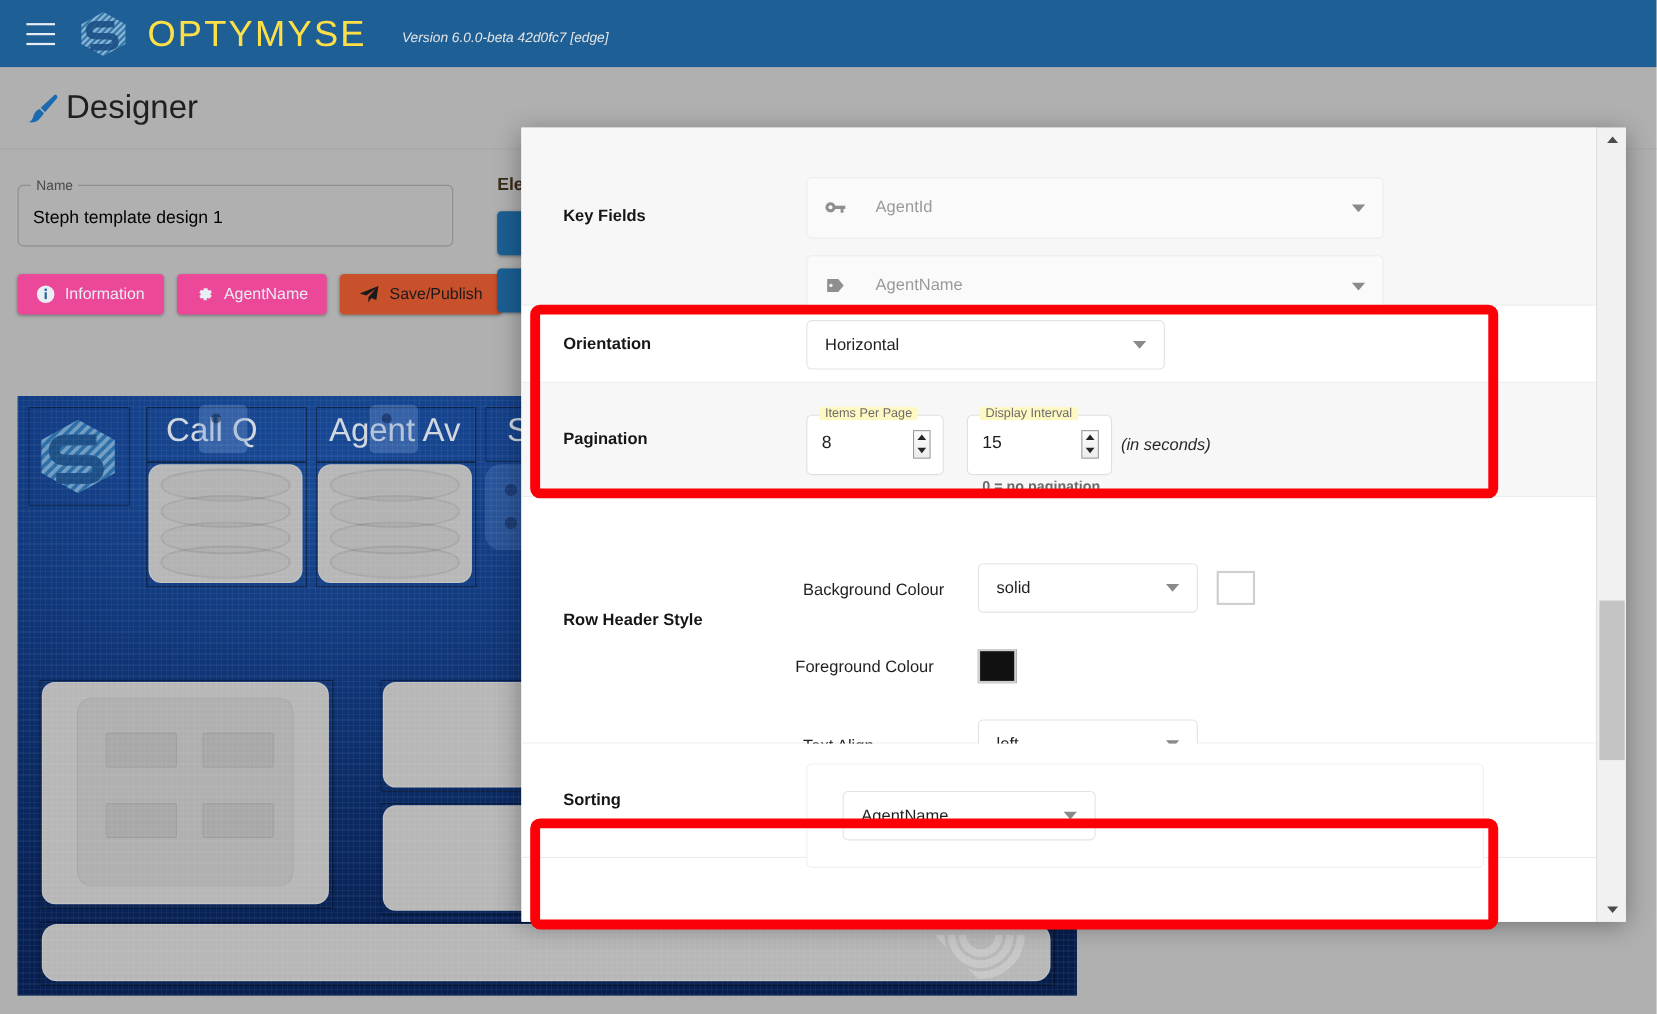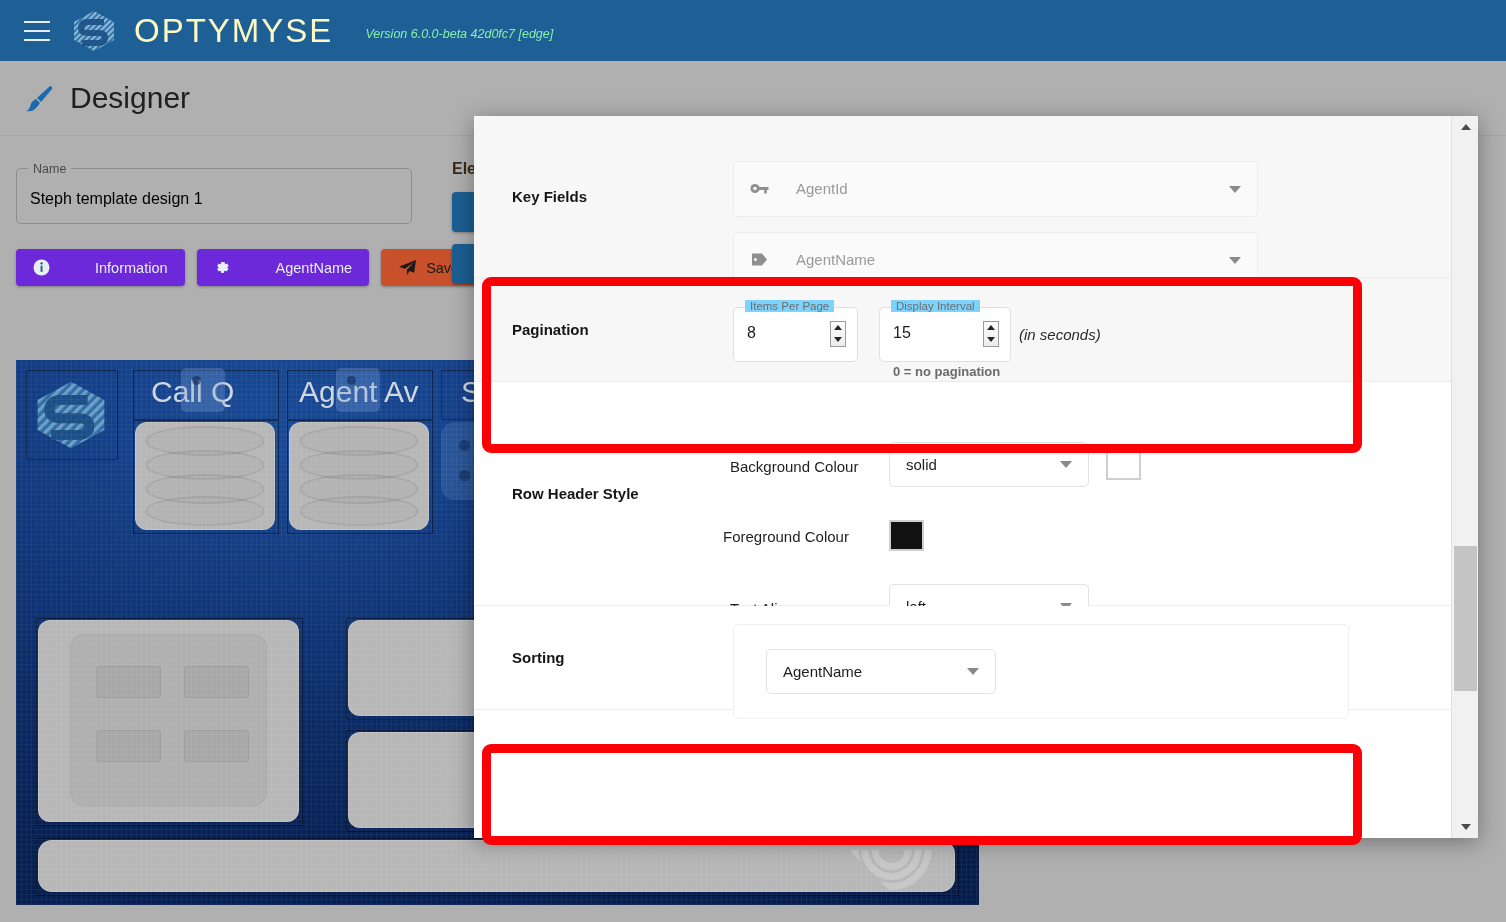--- a/index.html
+++ b/index.html
@@ -36,46 +36,46 @@
   }
   .logo-mark {
     margin-left: 20px;
     width: 48px; height: 44px;
     position: relative;
   }
   .brand-text {
     margin-left: 16px;
     font-size: 33px;
     letter-spacing: 2px;
-    color: #fef9c3;
+    color: #fde047;
     font-weight: 300;
   }
   .version-text {
     margin-left: 32px;
     font-size: 12.5px;
     font-style: italic;
-    color: #86efac;
+    color: #e5e5e5;
     padding-top: 6px;
   }
 
   
   .page-header {
     position: absolute;
     left: 0; top: 61px;
     width: 1506px; height: 74px;
     display: flex; align-items: center;
     border-bottom: 1px solid #a6a6a6;
   }
   .brush-icon {
     margin-left: 24px;
     width: 30px; height: 30px;
     position: relative;
   }
   .page-title {
-    margin-left: 16px;
+    margin-left: 6px;
     font-size: 30px;
     color: #202020;
     font-weight: 400;
   }
 
   
   .name-field {
     position: absolute;
     left: 16px; top: 168px;
     width: 396px; height: 56px;
@@ -104,21 +104,21 @@
     border-radius: 4px;
     display: flex; align-items: center;
     padding: 0 17px;
     color: #e8eef4;
     font-size: 14.5px;
     box-shadow: 0 1px 3px rgba(0,0,0,0.3);
     cursor: pointer;
     border: none;
     font-family: "Liberation Sans", sans-serif;
   }
-  .btn-blue { background: #6d28d9; gap: 36px; }
+  .btn-blue { background: #ec4899; }
   .btn-orange { background: #c8512c; color: #1a1a1a; }
   .btn .bico { margin-right: 9px; display: inline-flex; }
 
   
   .elements-col { position: absolute; left: 452px; top: 160px; }
   .elements-title {
     font-size: 16px; font-weight: bold; color: #3a2a18;
   }
   .el-btn {
     margin-top: 14px;
@@ -291,21 +291,21 @@
     position: relative;
     width: 125px; height: 55px;
     border: 1px solid #e0e0e0;
     border-radius: 5px;
     background: #fff;
     box-sizing: border-box;
   }
   .numbox .nlegend {
     position: absolute;
     left: 11px; top: -8px;
-    background: #7dd3fc;
+    background: #fef9c3;
     padding: 0 5px;
     font-size: 11.5px;
     color: #6c6c6c;
   }
   .numbox .nval {
     position: absolute;
     left: 13px; top: 16px;
     font-size: 16px;
     color: #1d1d1d;
   }
@@ -588,20 +588,29 @@
                 <circle cx="5.4" cy="7.5" r="1.5" fill="#fafafa"></circle>
               </svg>
             </span>
             <span>AgentName</span>
           </span>
           <span class="caret"></span>
         </div>
       </div>
     </div>
 
+    <div class="prop-row" style="height:70px; background:#ffffff;">
+      <div class="prop-label">Orientation</div>
+      <div class="prop-field">
+        <div class="sel" style="position:absolute; left:17px; top:-22px; width:326px; height:45px;">
+          <span class="sval">Horizontal</span>
+          <span class="caret"></span>
+        </div>
+      </div>
+    </div>
 
     <div class="prop-row shade" style="height:104px;">
       <div class="prop-label">Pagination</div>
       <div class="prop-field">
         <div class="numbox" style="position:absolute; left:17px; top:-23px;">
           <span class="nlegend">Items Per Page</span>
           <span class="nval">8</span>
           <span class="spin">
               <i class="up"></i>
               <i class="dn"></i>

